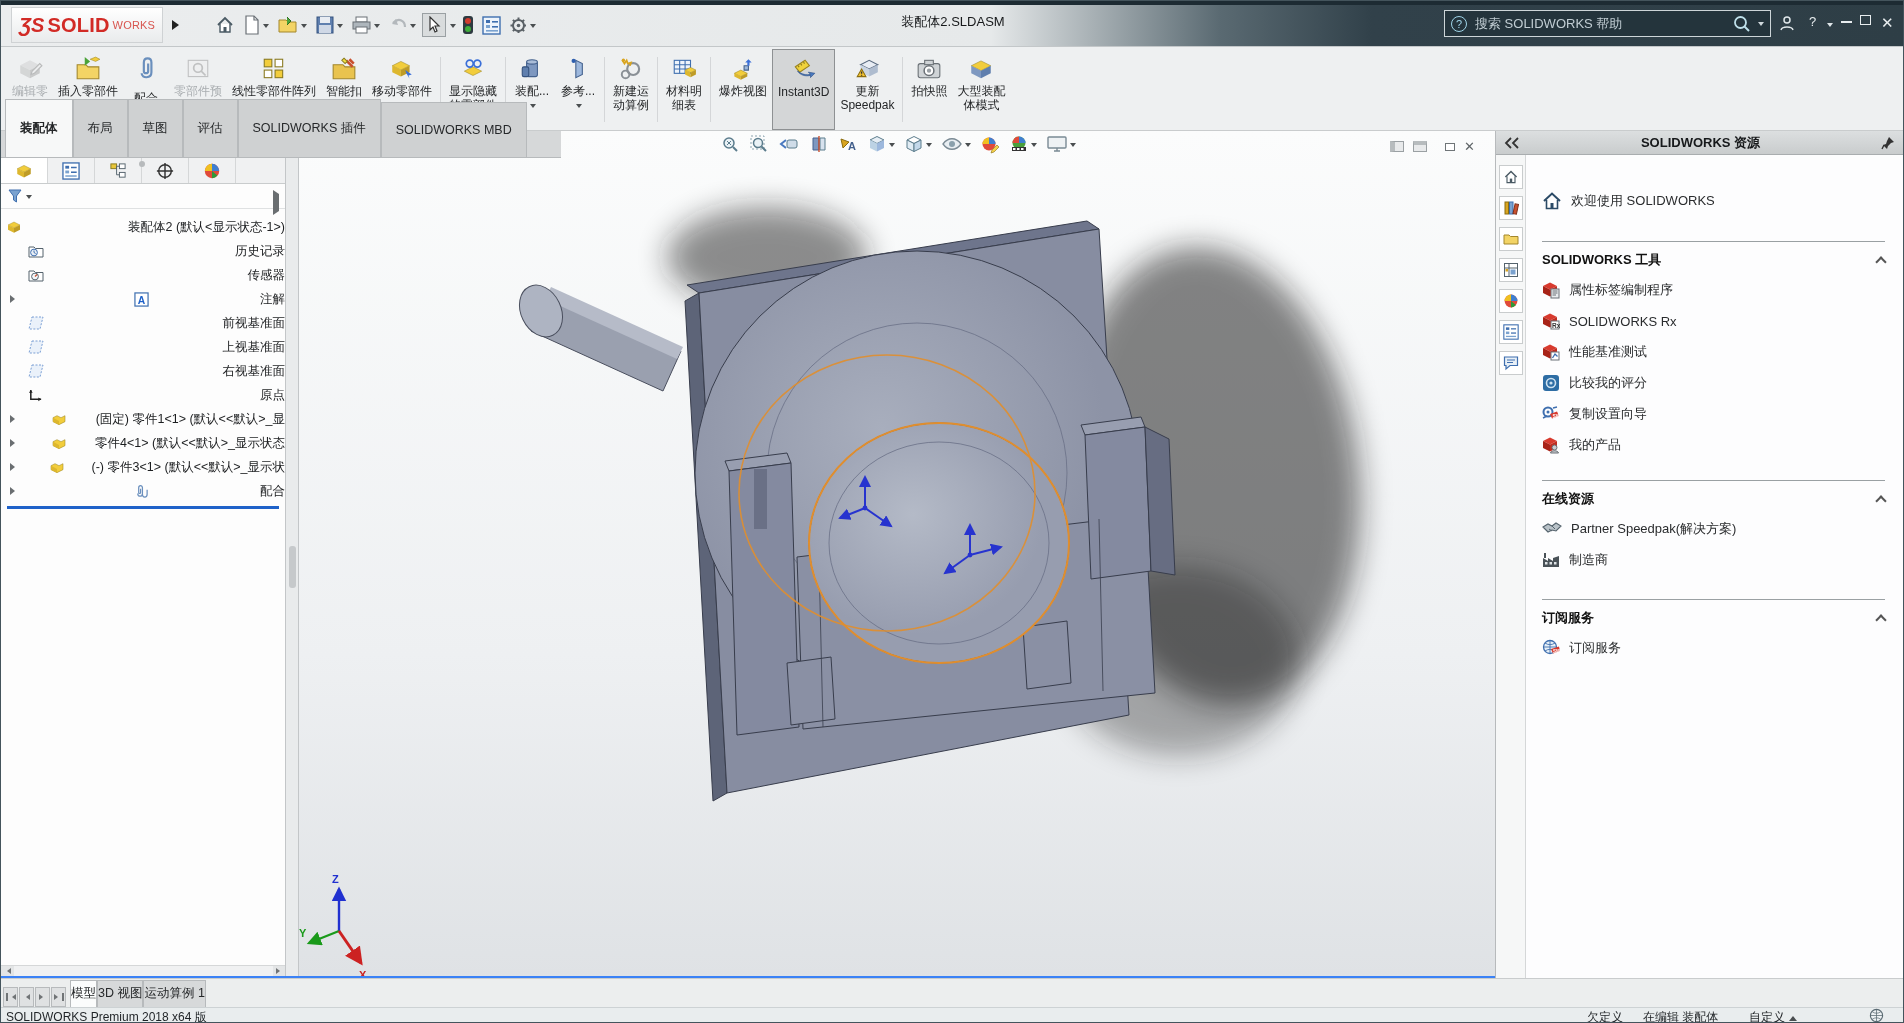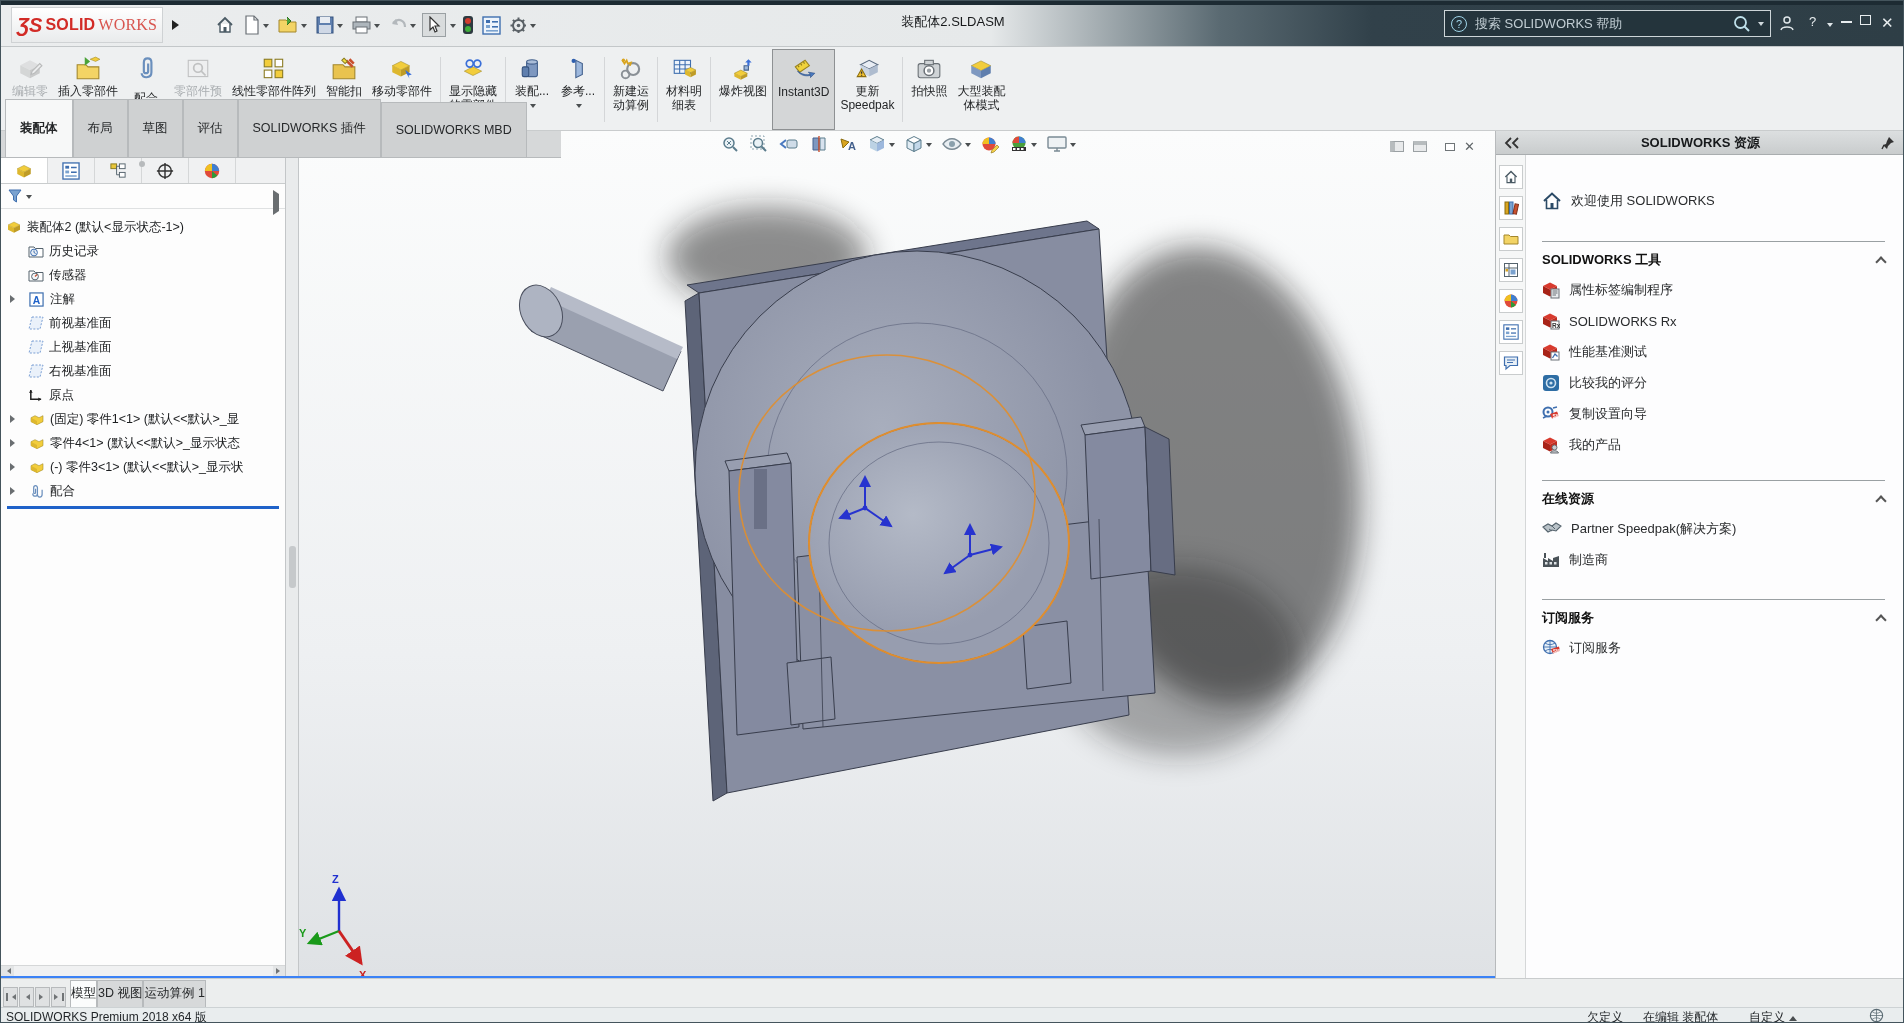--- a/index.html
+++ b/index.html
@@ -4,22 +4,22 @@
 <style>
   html,body{margin:0;padding:0;background:#9aa2a8;}
   *{box-sizing:border-box;font-family:"Liberation Sans","DejaVu Sans",sans-serif;}
   #win{position:relative;width:1904px;height:1023px;background:#3b82f6;overflow:hidden;border:1px solid #44545c;}
   .abs{position:absolute;}
   
   #titlebar{left:0;top:0;width:1904px;height:46px;background:linear-gradient(to right,#ebedee 0%,#e6e9ea 52%,#5a6a72 64%,#31414a 72%,#2e3e46 100%);border-bottom:1px solid #c3c7c9;}
   #topedge{left:0;top:0;width:1904px;height:4px;background:#1d2b33;}
   #logo{left:10px;top:6px;width:152px;height:36px;background:linear-gradient(#ffffff,#e9ebec);border:1px solid #cfd2d4;display:flex;align-items:center;justify-content:center;gap:3px;}
   .lmark{color:#d22b26;font-weight:bold;font-style:italic;font-size:20px;}
-  .lsolid{color:#d22b26;font-weight:bold;font-size:16px;letter-spacing:.2px;}
-  .lworks{color:#d8554f;font-size:16px;letter-spacing:.2px;font-family:Liberation Serif, serif;}
+  .lsolid{color:#d22b26;font-weight:bold;font-size:20px;letter-spacing:.2px;}
+  .lworks{color:#d8554f;font-size:11px;letter-spacing:.2px;}
   #flyout{left:166px;top:8px;width:22px;height:32px;display:flex;align-items:center;justify-content:center;}
   .tri-r{width:0;height:0;border:5px solid transparent;border-left:7px solid #222;}
   #qbar{left:212px;top:8px;height:32px;display:flex;align-items:center;gap:4px;}
   .qb{display:flex;align-items:center;gap:2px;padding:2px;}
   .dar{width:0;height:0;border:3px solid transparent;border-top:4px solid #4a4e50;display:inline-block;margin-top:4px;}
   .qsel{border:1px solid #9aa0a3;background:#d9dcdd;padding:2px 3px;}
   #wtitle{left:0;top:12px;width:1904px;text-align:center;font-size:13px;color:#17191b;}
   #searchbox{left:1443px;top:9px;width:327px;height:27px;background:#24343c;border:1px solid #cdd5d8;display:flex;align-items:center;padding:0 6px;gap:6px;}
   .scircle{width:16px;height:16px;border-radius:50%;border:1.5px solid #9fd4e8;color:#9fd4e8;font-size:11px;display:flex;align-items:center;justify-content:center;}
   #searchinput{flex:1;background:transparent;border:none;outline:none;color:#d7e2e6;font-size:13px;}
@@ -40,21 +40,21 @@
   .ctab.on{background:#f7f8f8;font-weight:bold;}
   
   #leftpanel{left:0;top:157px;width:285px;bottom:46px;background:#fdfdfd;border-right:1px solid #c3c6c8;overflow:hidden;}
   #pdot{left:138px;top:160px;width:6px;height:6px;border-radius:50%;background:#b7babc;z-index:6;}
   #ptabs{display:flex;height:26px;border-bottom:1px solid #c9cccd;background:#f0f1f2;}
   .ptab{width:47px;display:flex;align-items:center;justify-content:center;border-right:1px solid #d5d7d8;}
   .ptab.on{background:#ffffff;}
   #pexp{position:absolute;right:6px;top:36px;}
   #filterrow{height:25px;border-bottom:1px solid #dfe1e2;display:flex;align-items:center;padding:0 6px;gap:3px;}
   #tree{padding:6px 0 0 4px;font-size:12.5px;color:#1c1e20;}
-  .trow{display:flex;align-items:center;height:24px;gap:5px;white-space:nowrap;overflow:hidden;}
+  .trow{display:flex;align-items:center;height:24px;gap:21px;white-space:nowrap;overflow:hidden;justify-content:space-between;}
   .tind{width:18px;flex:0 0 18px;display:flex;justify-content:center;}
   .texp{width:0;height:0;border:4px solid transparent;border-left:5px solid #6a6e71;}
   .tico{width:17px;flex:0 0 17px;display:flex;justify-content:center;}
   #rollback{height:3px;background:#1f62c9;margin:3px 6px 0 2px;}
   #phscroll{position:absolute;left:0;bottom:0;width:285px;height:11px;background:#f0f1f2;border-top:1px solid #d5d7d8;display:flex;justify-content:space-between;}
   .sarr{width:13px;height:10px;background:#e3e5e6;display:flex;align-items:center;justify-content:center;}
   .tl{width:0;height:0;border:3px solid transparent;}
   .tl.l{border-right:4px solid #707476;}
   .tl.r{border-left:4px solid #707476;}
   #splitter{left:285px;top:157px;width:13px;bottom:46px;background:#e9ebec;border-right:1px solid #c3c6c8;}

